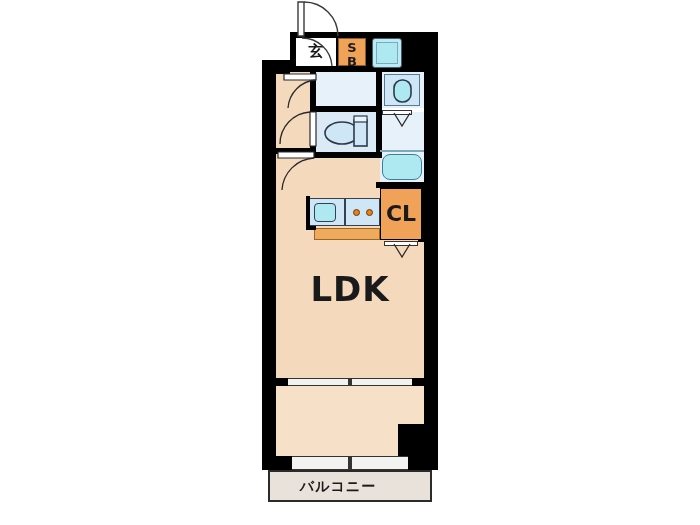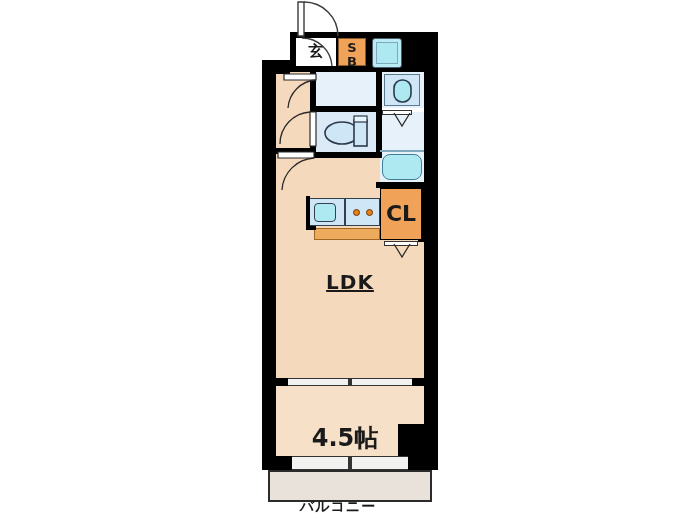--- a/index.html
+++ b/index.html
@@ -12,21 +12,21 @@
   .floor2{background:#f7e0c8;}
   .white{background:#ffffff;}
   .wet{background:#dceaf7;}
   .wet2{background:#e6f1fa;}
   .orange{background:#f0a258;}
   .orange-d{background:#eeab5e;}
   .balcony{background:#e8e2da;}
   
   .lbl{font-family:"DejaVu Sans","Liberation Sans",sans-serif;color:#1a1a1a;
        text-align:center;line-height:1;white-space:nowrap;}
-  .lbl-room{font-size:20px;font-weight:700;letter-spacing:1px;text-decoration:underline;}
+  .lbl-room{font-size:34px;font-weight:700;letter-spacing:1px;}
   .lbl-area{font-size:24px;font-weight:700;letter-spacing:0px;}
   .lbl-cl{font-size:22px;font-weight:700;}
   .lbl-sb{font-size:13px;font-weight:700;line-height:1.05;}
   .lbl-gen{font-size:15px;font-weight:700;}
   .lbl-bal{font-size:14px;font-weight:700;letter-spacing:1px;}
   .fixture{border:1.6px solid #4a5a6a;}
   svg{display:block;overflow:visible;}
 </style>
 </head>
 <body>
@@ -148,24 +148,23 @@
   <div class="abs orange" style="left:380px;top:188px;width:42px;height:52px;border:1.6px solid #000;"></div>
   <div class="abs lbl lbl-cl" style="left:380px;top:203px;width:42px;">CL</div>
 
   <div class="abs" style="left:384px;top:241px;width:34px;height:5px;background:#ffffff;border:1px solid #333;"></div>
   <svg class="abs" style="left:392px;top:244px;width:20px;height:16px;" viewBox="0 0 20 16">
     <path d="M2 0 L10 13 L18 0" fill="none" stroke="#2b2b2b" stroke-width="1.3"></path>
   </svg>
 
   <div class="abs lbl lbl-room" style="left:286px;top:272px;width:128px;">LDK</div>
 
-  <div class="abs lbl lbl-area" style="left:286px;top:426px;width:118px;">4.5帖</div>
 
   <div class="abs" style="left:288px;top:378px;width:124px;height:8px;background:#f2f2f0;border-top:1.4px solid #333;border-bottom:1.4px solid #333;"></div>
   <div class="abs" style="left:348px;top:378px;width:4px;height:8px;background:#333;"></div>
 
   <div class="abs" style="left:292px;top:456px;width:116px;height:14px;background:#f2f2f0;border-top:1.4px solid #333;border-bottom:1.4px solid #333;"></div>
   <div class="abs" style="left:348px;top:456px;width:4px;height:14px;background:#333;"></div>
 
   <div class="abs balcony" style="left:268px;top:470px;width:164px;height:32px;border:2px solid #2b2b2b;"></div>
-  <div class="abs lbl lbl-bal" style="left:268px;top:499px;width:140px;">バルコニー</div>
+  <div class="abs lbl lbl-bal" style="left:268px;top:479px;width:140px;">バルコニー</div>
 
 </div>
 
 </body></html>

